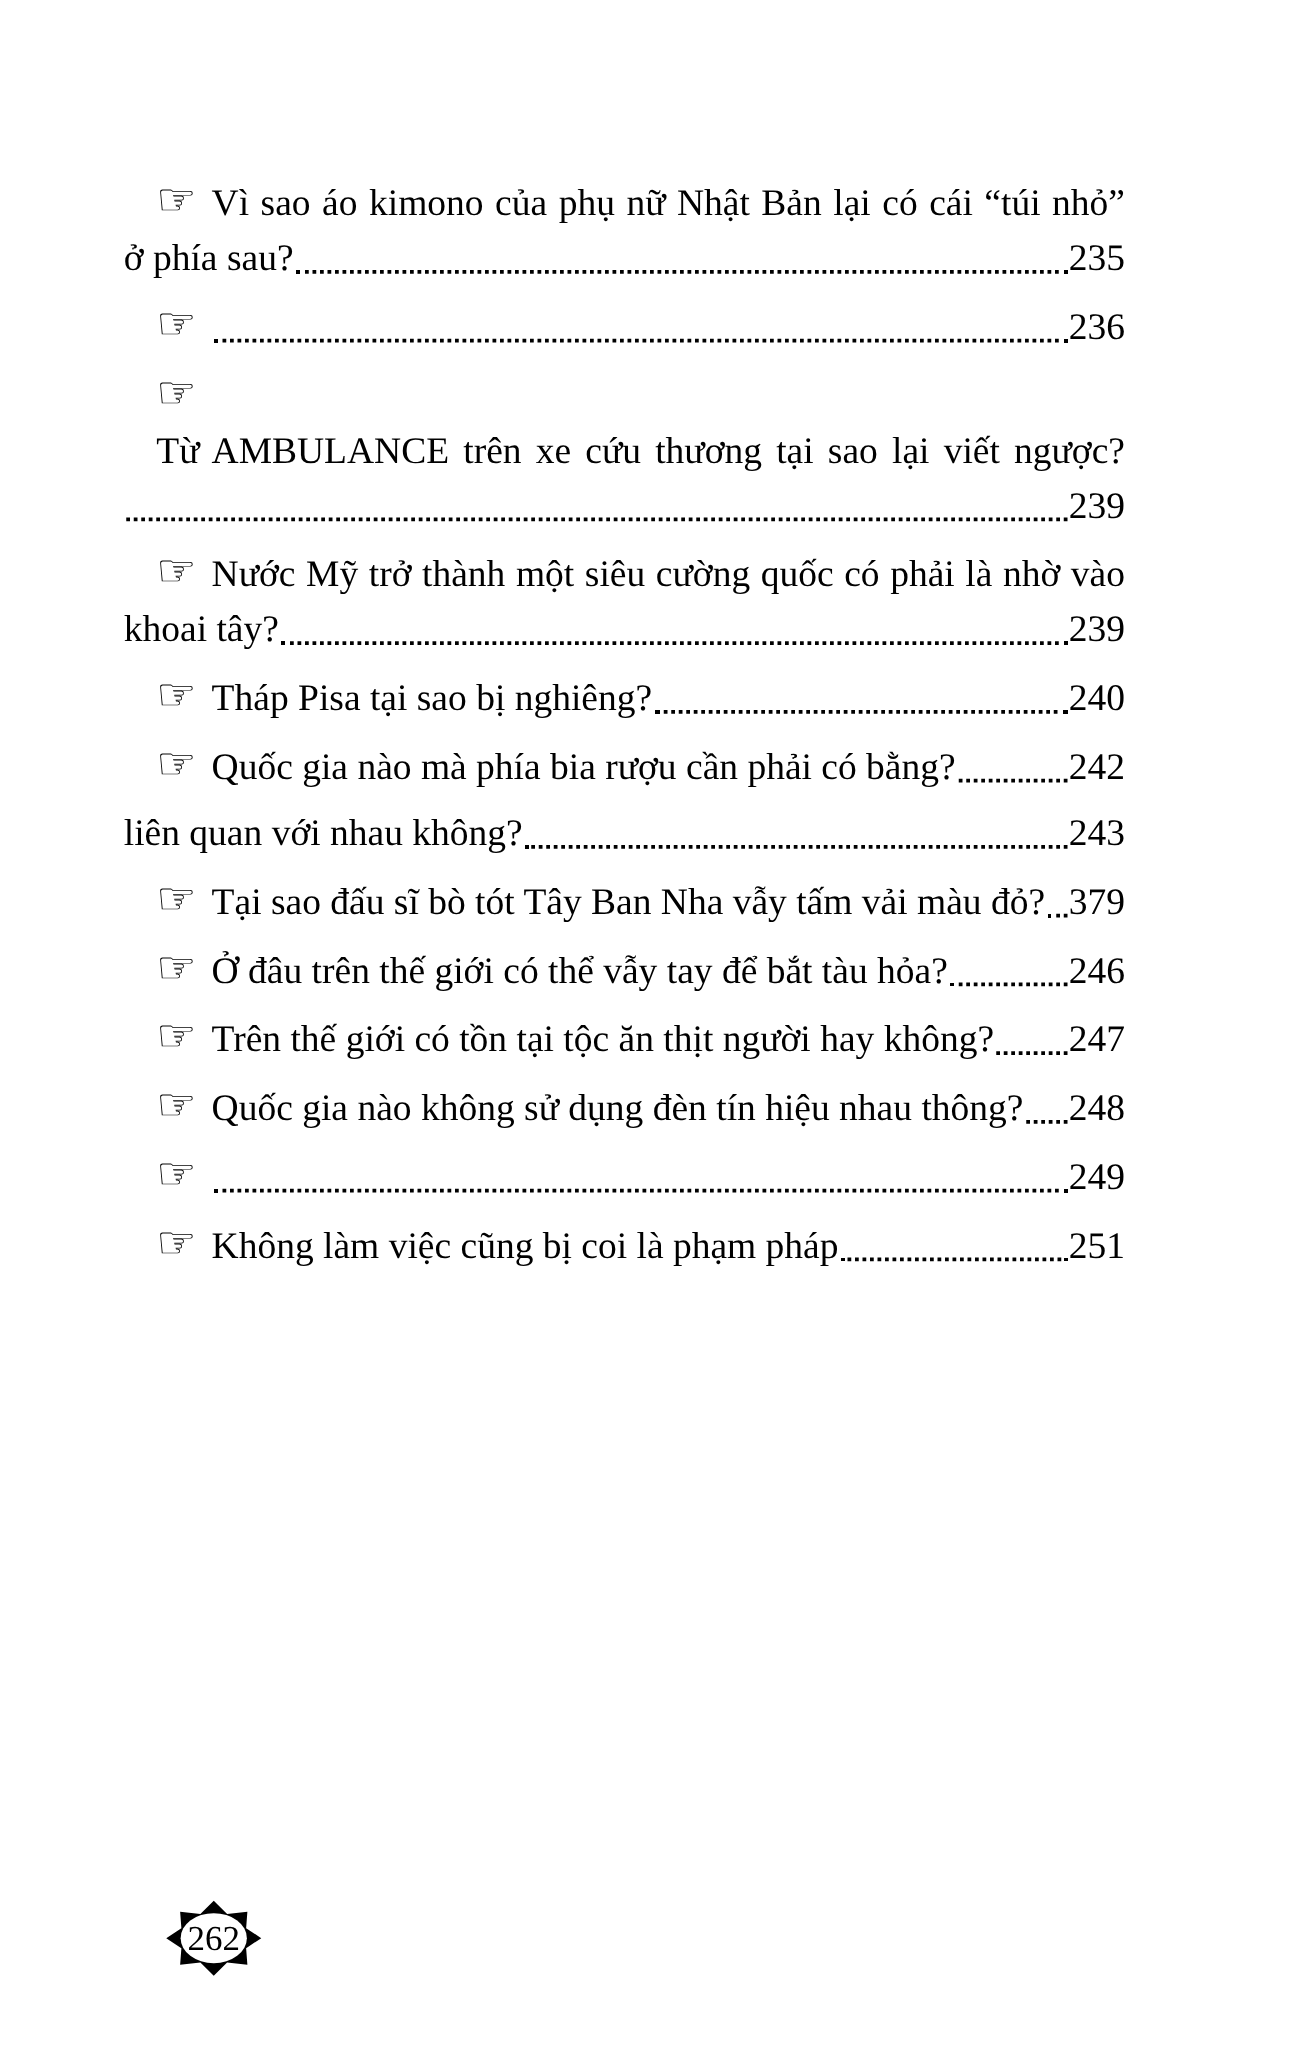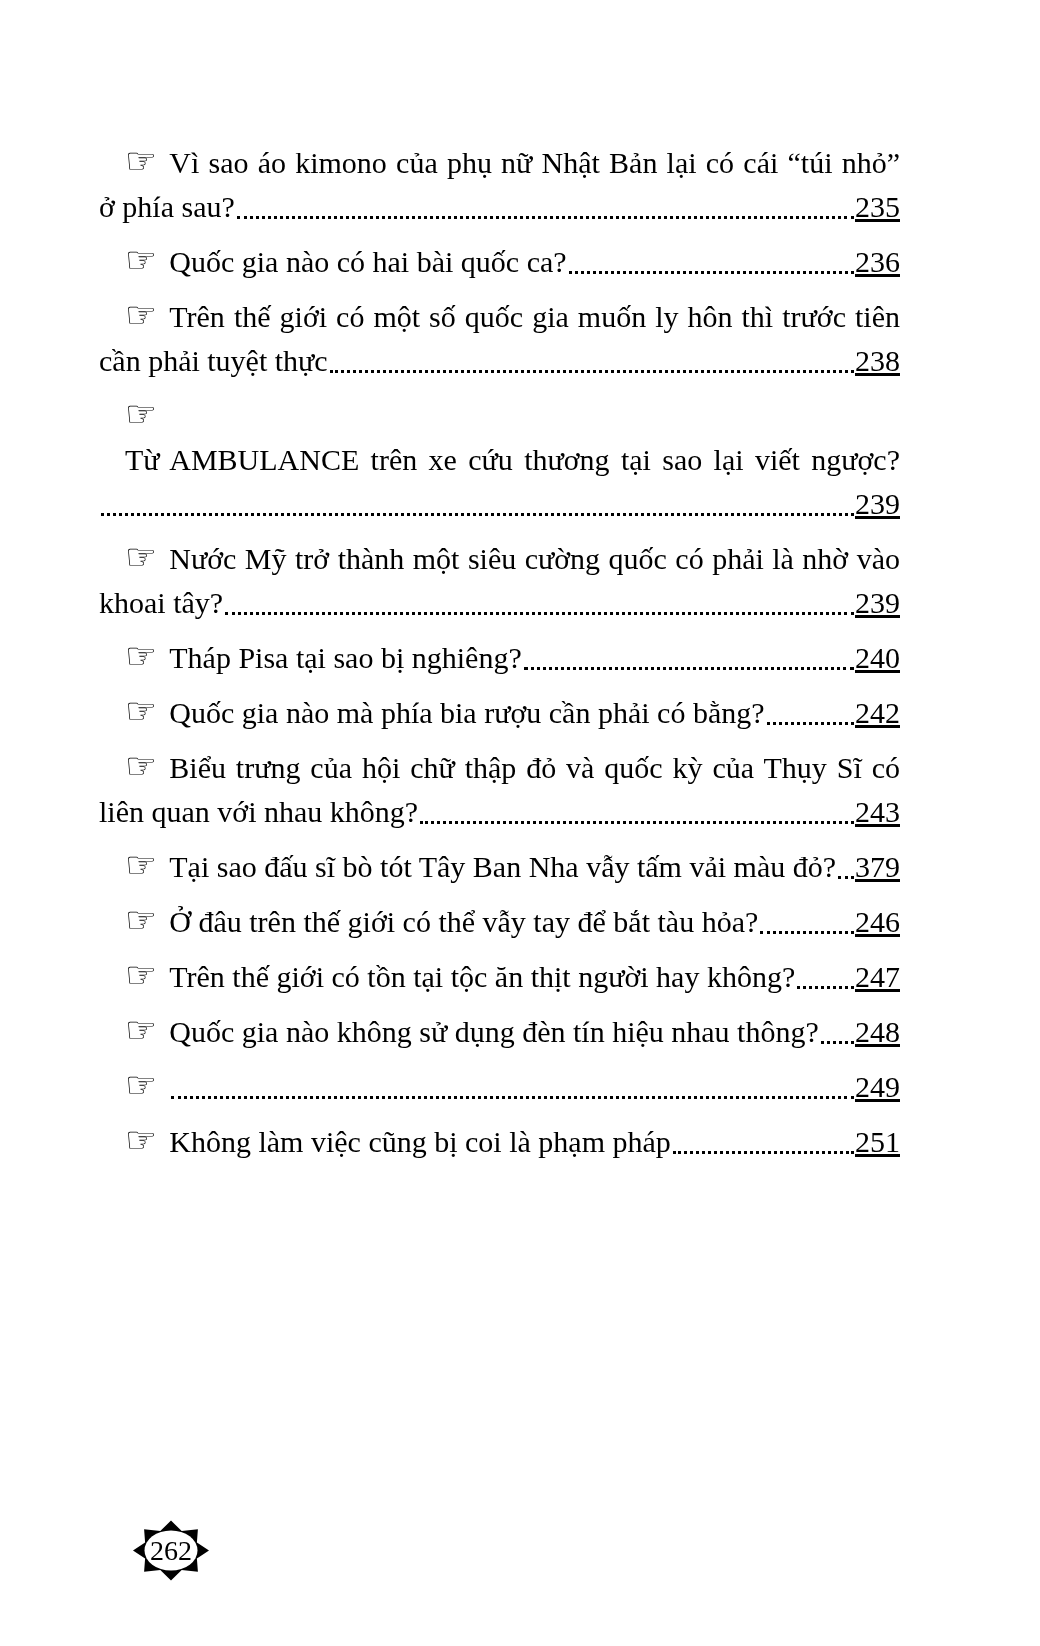--- a/index.html
+++ b/index.html
@@ -56,21 +56,20 @@
   .dots {
     flex: 1 1 auto;
     min-width: 14px;
     align-self: flex-end;
     margin: 0 1px 10px 2px;
     border-bottom: 3px dotted #000000;
   }
   .pagenum {
     flex: 0 0 auto;
     white-space: nowrap;
-    text-decoration: underline;
   }
   .badge {
     position: absolute;
     left: 132px;
     top: 1519px;
     width: 78px;
     height: 64px;
   }
   .badge svg {
     display: block;
@@ -88,31 +87,22 @@
       <div class="line pre first"><span class="hand">☞</span><span class="line-text">Vì sao áo kimono của phụ nữ Nhật Bản lại có cái “túi nhỏ”</span></div>
       <div class="line last">
         <span class="line-text">ở phía sau?</span>
         <span class="dots"></span>
         <span class="pagenum">235</span>
       </div>
     </div>
     <div class="entry">
       <div class="line last first">
         <span class="hand">☞</span>
-        <span class="line-text">Quốc gia nào có hai bài quốc ca?</span>
         <span class="dots"></span>
         <span class="pagenum">236</span>
-      </div>
-    </div>
-    <div class="entry">
-      <div class="line pre first"><span class="hand">☞</span><span class="line-text">Trên thế giới có một số quốc gia muốn ly hôn thì trước tiên</span></div>
-      <div class="line last">
-        <span class="line-text">cần phải tuyệt thực</span>
-        <span class="dots"></span>
-        <span class="pagenum">238</span>
       </div>
     </div>
     <div class="entry">
       <div class="line pre first"><span class="hand">☞</span><span class="line-text">Từ AMBULANCE trên xe cứu thương tại sao lại viết ngược?</span></div>
       <div class="line last">
         <span class="dots"></span>
         <span class="pagenum">239</span>
       </div>
     </div>
     <div class="entry">
@@ -133,21 +123,20 @@
     </div>
     <div class="entry">
       <div class="line last first">
         <span class="hand">☞</span>
         <span class="line-text">Quốc gia nào mà phía bia rượu cần phải có bằng?</span>
         <span class="dots"></span>
         <span class="pagenum">242</span>
       </div>
     </div>
     <div class="entry">
-      <div class="line pre first"><span class="hand">☞</span><span class="line-text">Biểu trưng của hội chữ thập đỏ và quốc kỳ của Thụy Sĩ có</span></div>
       <div class="line last">
         <span class="line-text">liên quan với nhau không?</span>
         <span class="dots"></span>
         <span class="pagenum">243</span>
       </div>
     </div>
     <div class="entry">
       <div class="line last first">
         <span class="hand">☞</span>
         <span class="line-text">Tại sao đấu sĩ bò tót Tây Ban Nha vẫy tấm vải màu đỏ?</span>

